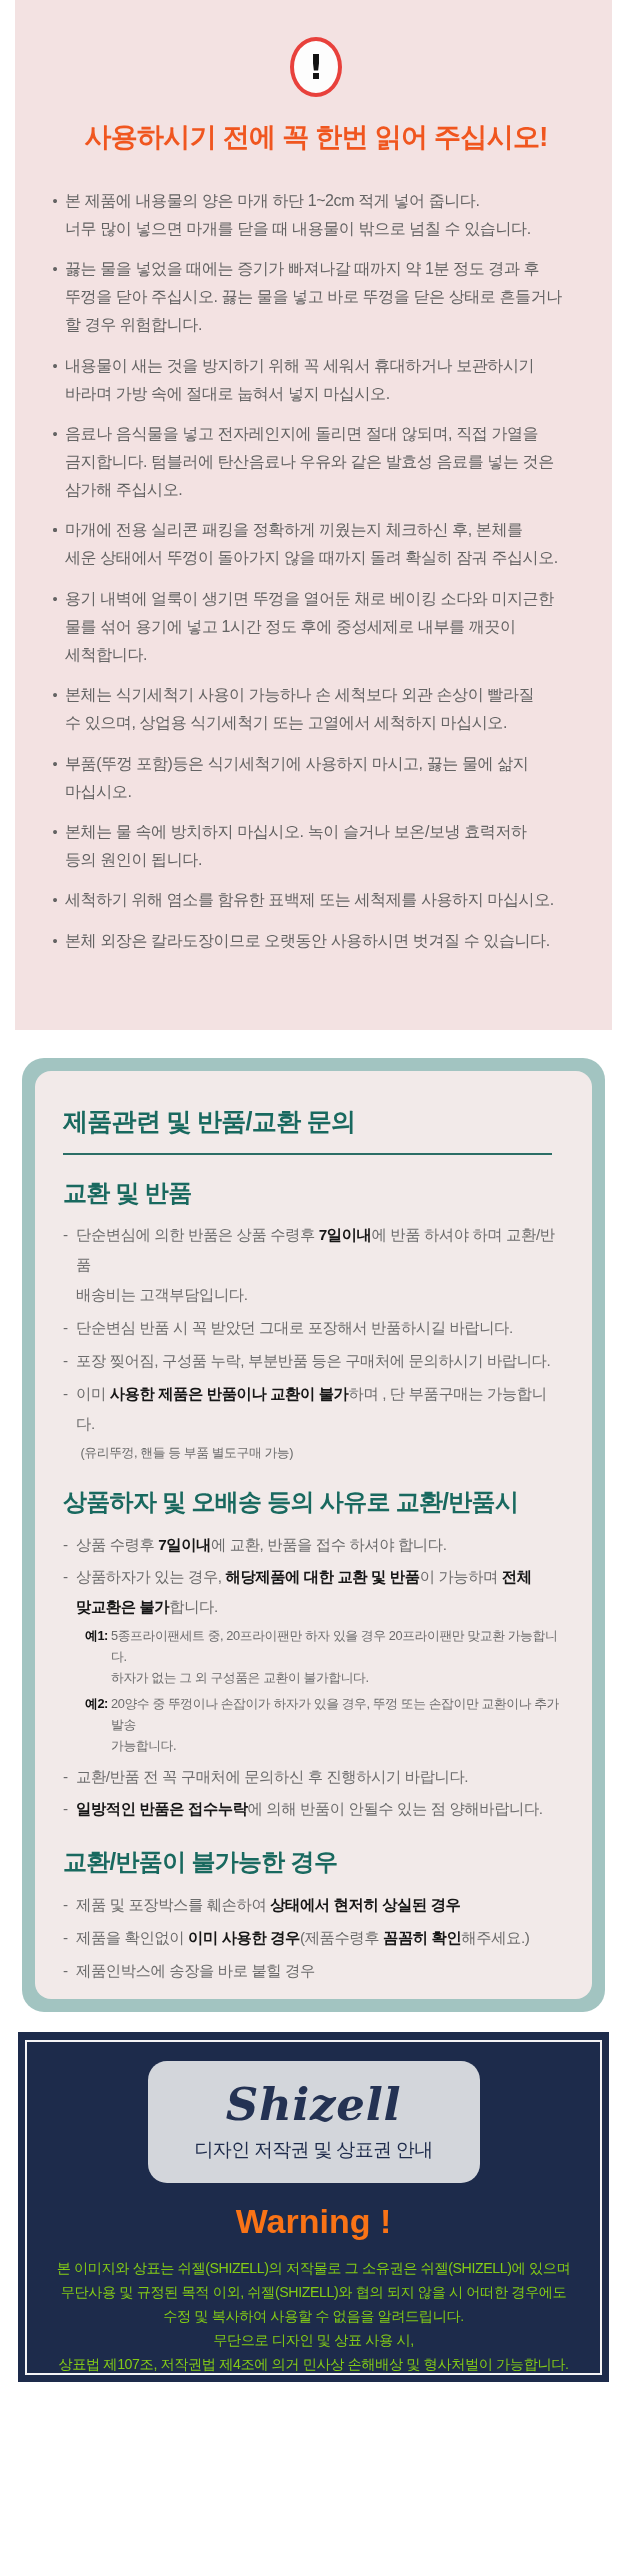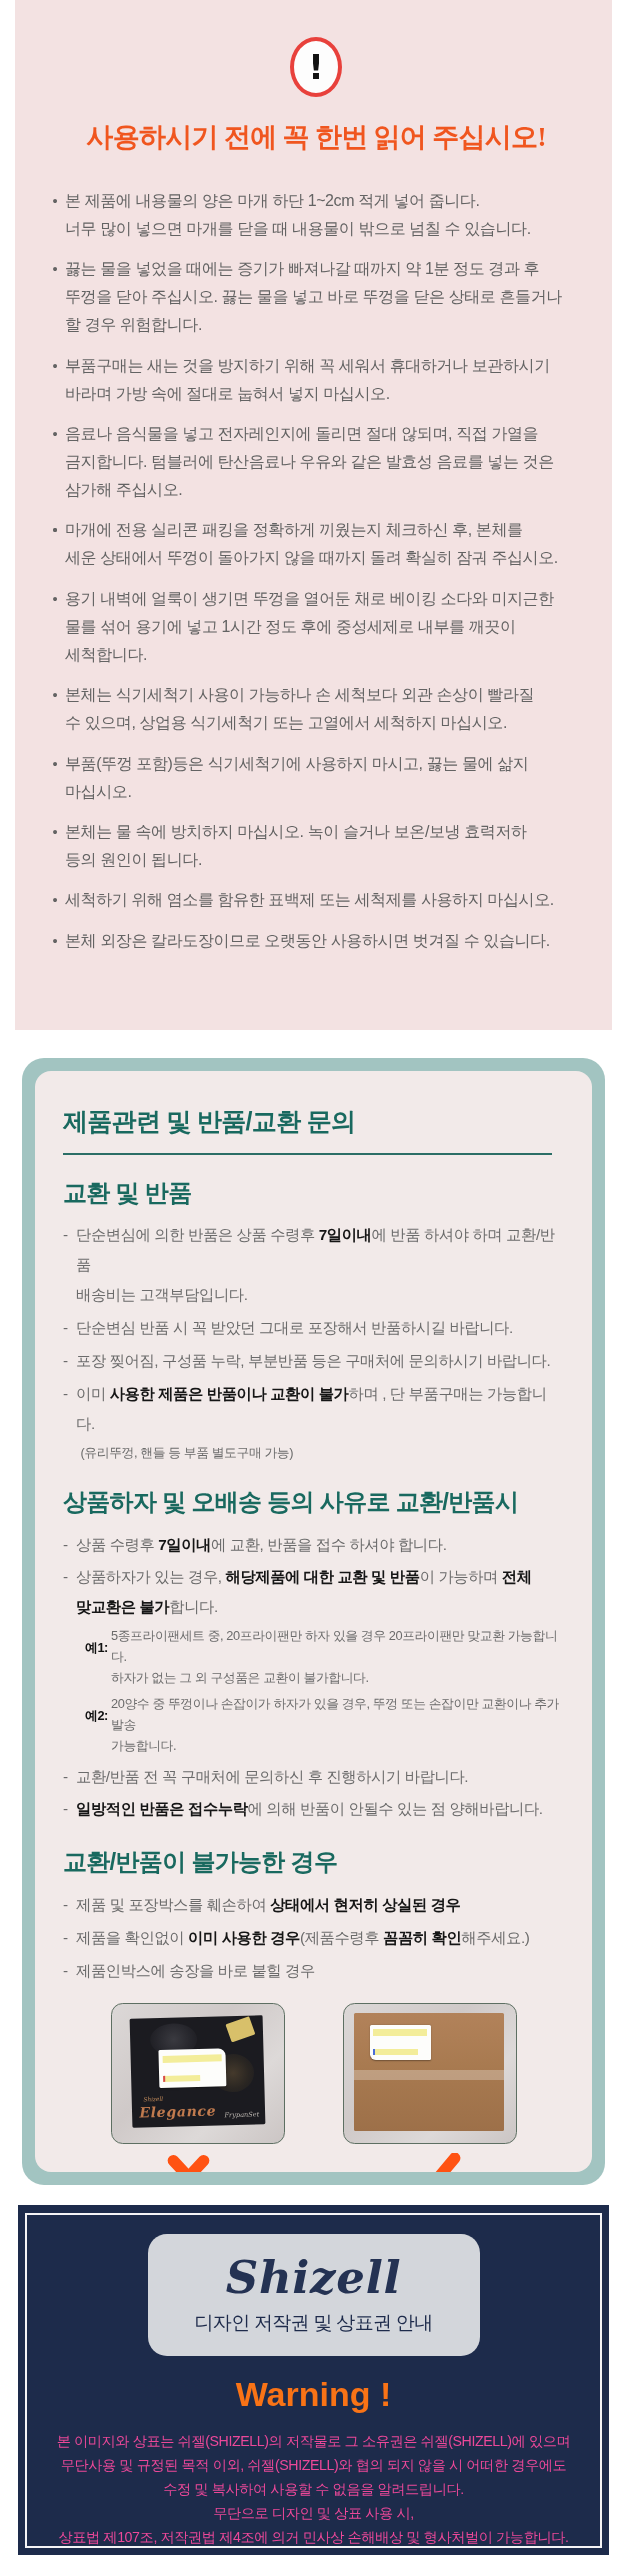--- a/index.html
+++ b/index.html
@@ -32,42 +32,41 @@
     color:#111;font-size:34px;font-weight:900;line-height:1;
     font-family:"DejaVu Sans",sans-serif;
   }
   .precautions-title{
     margin:22px 0 0 0;
     text-align:center;
     color:#f0561f;
     font-size:27px;
     font-weight:800;
     letter-spacing:-0.7px;
-    font-family:Liberation Serif, serif;
   }
   .p-list{margin-top:32px;}
   .p-item{
     position:relative;
     padding-left:12.4px;
     color:#636363;
     font-size:16px;
     line-height:28px;
     letter-spacing:-0.4px;
     white-space:pre-line;
     margin-bottom:12.4px;
   }
   .p-item .bullet{
     position:absolute;left:0;top:0;
     color:#636363;font-size:14.6px;
   }
 
   
   .returns{
     margin:28px 22px 0 22px;
-    height:1127px;
+    height:954px;
     background:#a2c4c1;
     border-radius:22px;
     box-sizing:border-box;
     padding:13px;
     overflow:hidden;
   }
   .returns-inner{
     background:#f2eae9;
     border-radius:16px;
     height:100%;
@@ -114,21 +113,21 @@
     margin-bottom:7.3px;
   }
   .r-item.example{
     padding-left:48px;
     font-size:12.8px;
     line-height:21px;
     margin-bottom:5.1px;
     color:#6b6b6b;
   }
   .r-item.example b{
-    position:absolute;left:22px;top:12px;
+    position:absolute;left:22px;top:0;
     color:#111;
   }
 
   
   .photos{
     margin-top:17.5px;
     display:flex;justify-content:center;gap:58px;
   }
   .photo{
     width:174px;height:141px;
@@ -220,40 +219,40 @@
   .logo-sub{
     margin-top:10.2px;
     color:#1e2b4b;font-size:19px;font-weight:400;letter-spacing:-0.7px;
   }
   .warning-text{
     margin-top:19px;text-align:center;
     color:#f97316;font-size:34px;font-weight:800;
   }
   .footer-lines{margin-top:14.6px;text-align:center;}
   .footer-line{
-    color:#ec4899;font-size:14.2px;line-height:24px;letter-spacing:-0.4px;
+    color:#84cc16;font-size:14.2px;line-height:24px;letter-spacing:-0.4px;
   }
 </style>
 </head>
 <body>
 
 <div class="page">
 
   <section class="precautions">
     <div class="warn-icon">
         <span>!</span>
       </div>
     <h1 class="precautions-title">사용하시기 전에 꼭 한번 읽어 주십시오!</h1>
     <div class="p-list" id="precautions-list">
         <div class="p-item"><span class="bullet">•</span><span>본 제품에 내용물의 양은 마개 하단 1~2cm 적게 넣어 줍니다.
 너무 많이 넣으면 마개를 닫을 때 내용물이 밖으로 넘칠 수 있습니다.</span></div>
         <div class="p-item"><span class="bullet">•</span><span>끓는 물을 넣었을 때에는 증기가 빠져나갈 때까지 약 1분 정도 경과 후
 뚜껑을 닫아 주십시오. 끓는 물을 넣고 바로 뚜껑을 닫은 상태로 흔들거나
 할 경우 위험합니다.</span></div>
-        <div class="p-item"><span class="bullet">•</span><span>부품구매는 새는 것을 방지하기 위해 꼭 세워서 휴대하거나 보관하시기
+        <div class="p-item"><span class="bullet">•</span><span>내용물이 새는 것을 방지하기 위해 꼭 세워서 휴대하거나 보관하시기
 바라며 가방 속에 절대로 눕혀서 넣지 마십시오.</span></div>
         <div class="p-item"><span class="bullet">•</span><span>음료나 음식물을 넣고 전자레인지에 돌리면 절대 않되며, 직접 가열을
 금지합니다. 텀블러에 탄산음료나 우유와 같은 발효성 음료를 넣는 것은
 삼가해 주십시오.</span></div>
         <div class="p-item"><span class="bullet">•</span></div>
         <div class="p-item"><span class="bullet">•</span><span>마개에 전용 실리콘 패킹을 정확하게 끼웠는지 체크하신 후, 본체를
 세운 상태에서 뚜껑이 돌아가지 않을 때까지 돌려 확실히 잠궈 주십시오.</span></div>
         <div class="p-item"><span class="bullet">•</span><span>용기 내벽에 얼룩이 생기면 뚜껑을 열어둔 채로 베이킹 소다와 미지근한
 물를 섞어 용기에 넣고 1시간 정도 후에 중성세제로 내부를 깨끗이
 세척합니다.</span></div>

